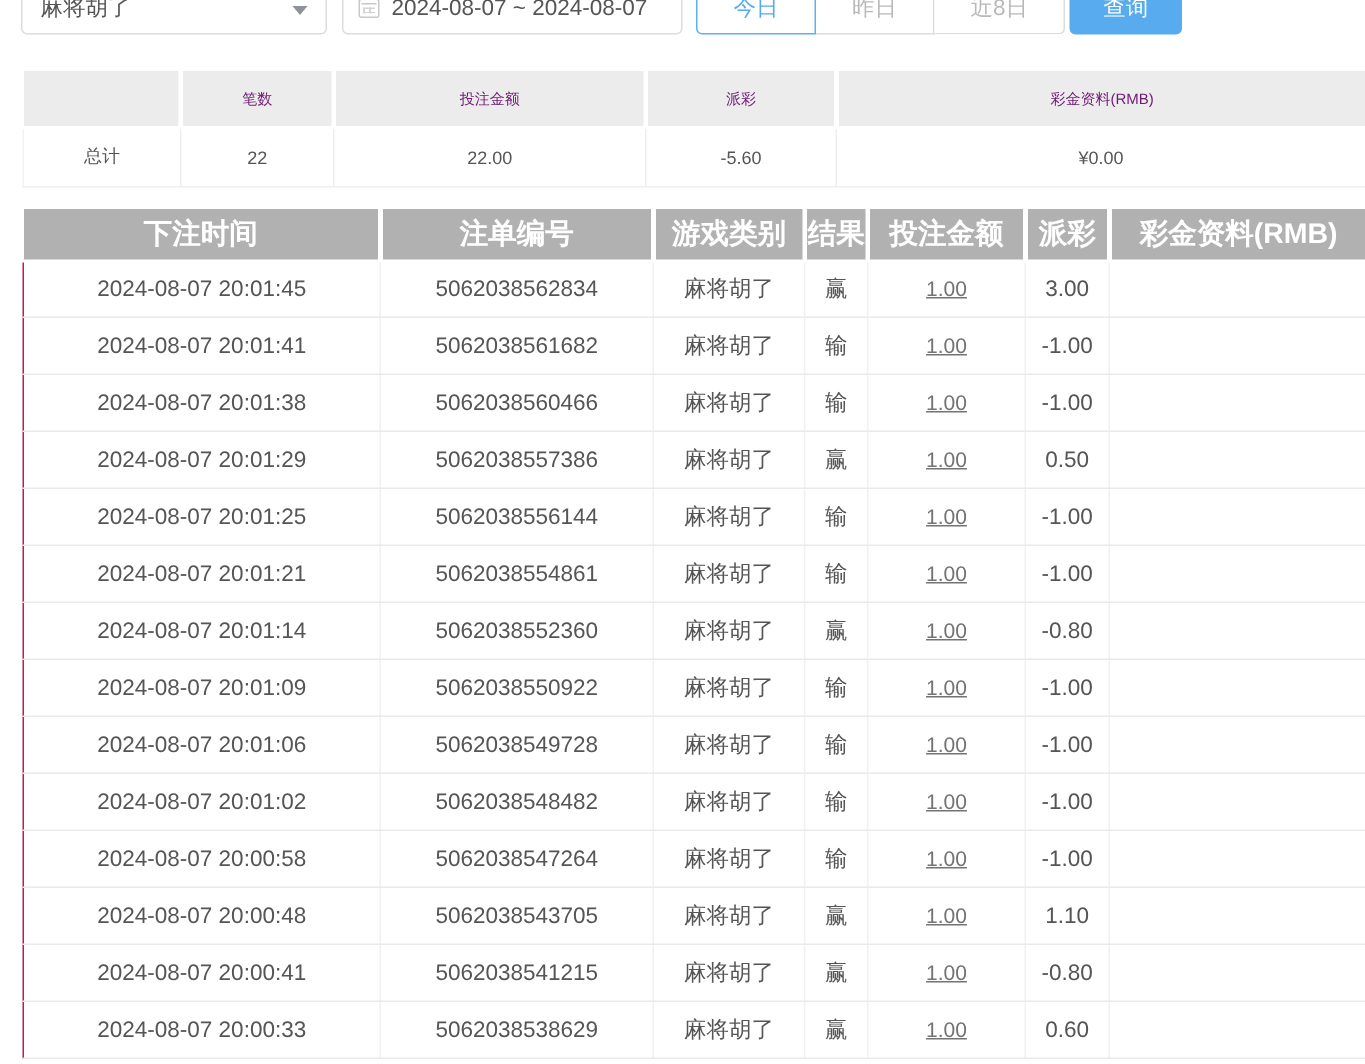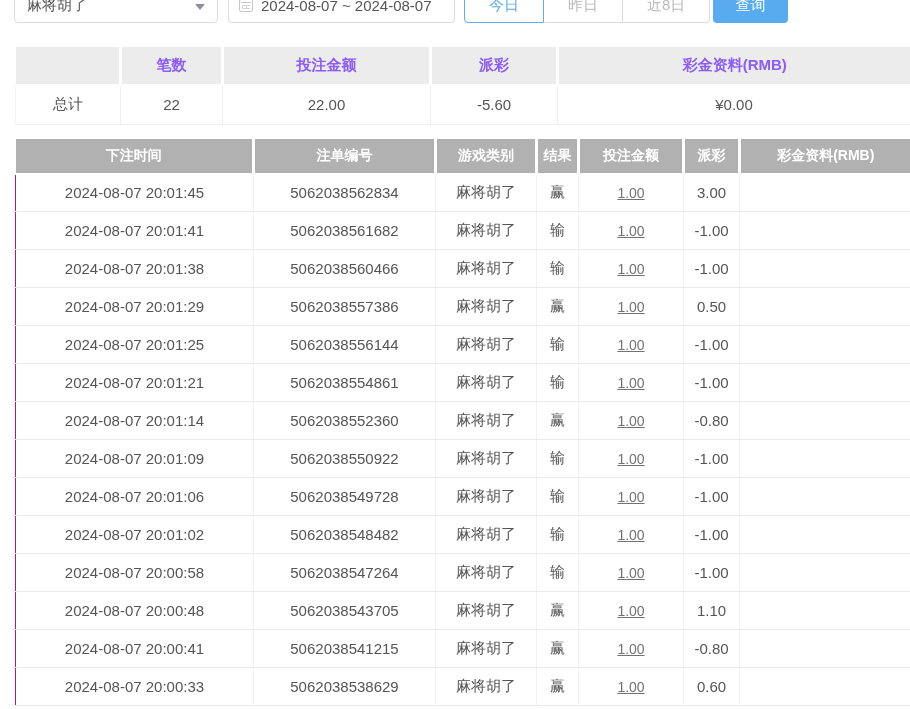--- a/index.html
+++ b/index.html
@@ -37,30 +37,30 @@
   .qbtn:last-child { border-radius: 0 4px 4px 0; }
   .qbtn.active { border: 1px solid #5bb0f0; color: #56abee; }
   .query-btn { left: 698px; width: 75px; background: #57abee; color: #fff; border: none;
     border-radius: 4px; font-size: 15px; cursor: pointer; font-family: inherit; }
 
   
   table { border-collapse: collapse; table-layout: fixed; }
   th, td { text-align: center; vertical-align: middle; overflow: hidden; white-space: nowrap; }
 
   .sum-table { width: 895px; margin-top: 24px; }
-  .sum-table th { height: 38px; background: #ececec; color: #8b5cf6; font-weight: bold;
-    font-size: 15px; border-right: 3px solid #fff; }
+  .sum-table th { height: 38px; background: #ececec; color: #701a75; font-weight: normal;
+    font-size: 10px; border-right: 3px solid #fff; }
   .sum-table th:last-child { border-right: none; }
-  .sum-table td { height: 39px; font-size: 15px; color: #555;
+  .sum-table td { height: 39px; font-size: 12px; color: #555;
     border: 1px solid #efefef; border-top: 2px solid #fff; }
   .sum-table td:first-child { border-left: 1px solid #f3f3f3; }
 
   .main-table { width: 895px; margin-top: 14px; }
   .main-table th { height: 35px; background: #b1b1b1; color: #fff; font-weight: bold;
-    font-size: 14px; border-right: 3px solid #fff; }
+    font-size: 19px; border-right: 3px solid #fff; }
   .main-table th:last-child { border-right: none; }
   .main-table td { height: 38px; font-size: 15px; color: #555;
     border: 1px solid #f1f1f1; border-top: none; border-bottom: 1px solid #eaeaea; }
   .main-table td:first-child { border-left: 1px solid #be185d; }
   .main-table tbody tr:first-child td { border-top: 2px solid #fff; }
 
   .neg { color: #ec5b5b; }
   .amount-link { color: #737373; text-decoration: underline; font-size: 14px; cursor: pointer; }
   .payout-val, .result-val { font-size: 14px; }
 </style>

